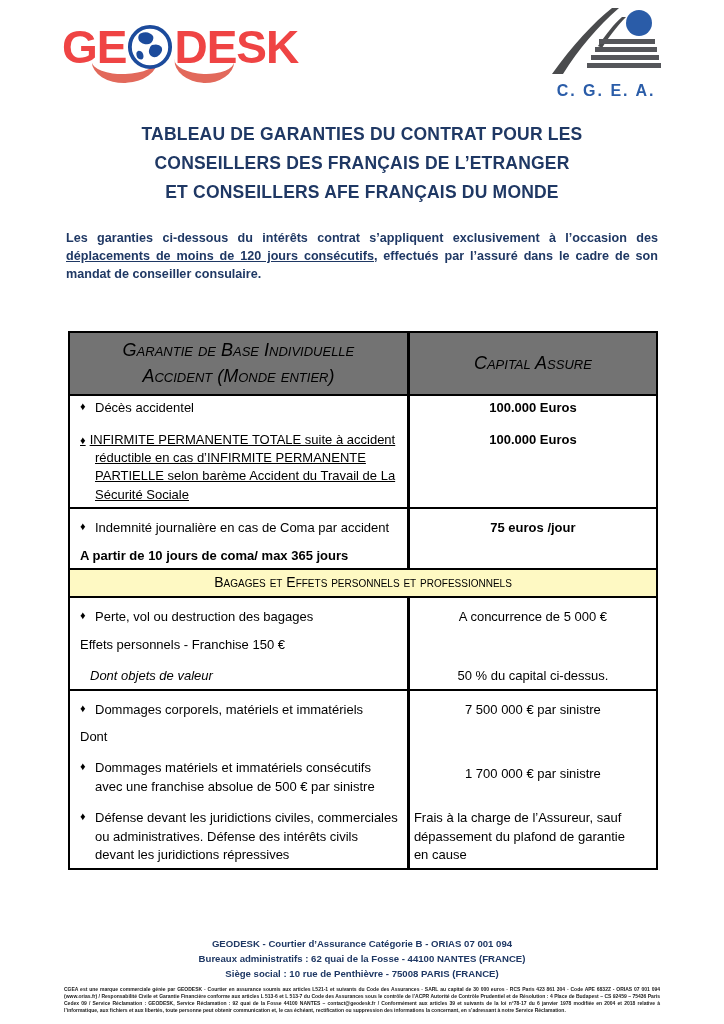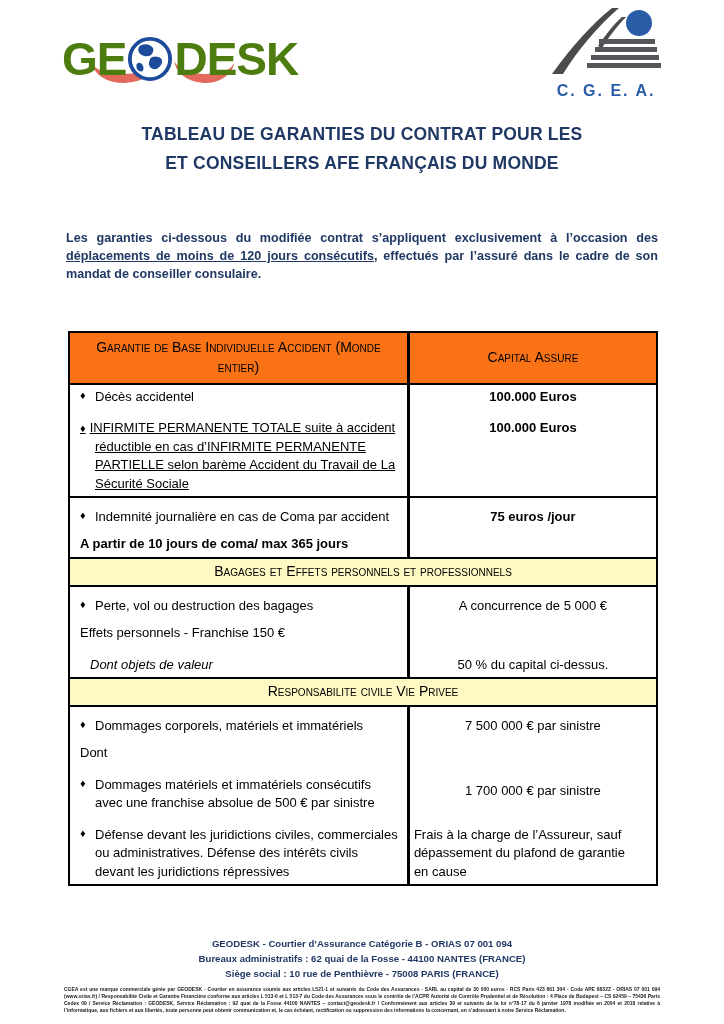--- a/index.html
+++ b/index.html
@@ -2,22 +2,22 @@
 <html lang="fr"><head>
 <meta charset="utf-8">
 <style>
   html,body{margin:0;padding:0;}
   body{
     width:724px;height:1024px;position:relative;background:#ffffff;
     font-family:"Liberation Sans", sans-serif;color:#000;overflow:hidden;
   }
   
   .geodesk-logo{
-    position:absolute;left:62px;top:24px;height:70px;display:flex;align-items:center;
-    font-weight:bold;font-size:46px;letter-spacing:-1px;color:#4d7c0f;
+    position:absolute;left:62px;top:24px;height:70px;display:flex;
+    font-weight:bold;font-size:46px;letter-spacing:-1px;color:#ef4444;
   }
   .geodesk-logo .lg-txt{position:relative;z-index:2;line-height:1;}
   .geodesk-globe{width:46px;height:46px;margin:0 1px;position:relative;z-index:2;flex:0 0 auto;}
   .red-swoosh{position:absolute;height:16px;border-bottom:9px solid #E2695B;
     border-radius:0 0 55% 55%/0 0 100% 100%;z-index:1;}
   .red-swoosh.s1{left:30px;top:34px;width:66px;transform:rotate(-2deg);}
   .red-swoosh.s2{left:112px;top:34px;width:60px;transform:rotate(2deg);}
   .cgea-logo{position:absolute;left:538px;top:8px;width:136px;text-align:center;}
   .cgea-mark{width:120px;height:66px;margin:0 auto;display:block;}
   .cgea-label{font-weight:bold;font-size:16px;letter-spacing:2px;color:#2A5CA8;margin-top:8px;}
@@ -35,21 +35,21 @@
   
   .gtable{
     position:absolute;left:68px;top:331px;width:590px;
     border:2px solid #000;font-size:13px;line-height:1.42;box-sizing:border-box;
   }
   .trow{display:flex;align-items:stretch;}
   .trow.hr{border-bottom:2px solid #000;}
   .cell-l{width:58%;box-sizing:border-box;border-right:3px solid #000;padding:3px 8px 3px 10px;}
   .cell-r{width:42%;box-sizing:border-box;padding:3px 20px;text-align:center;}
   .trow.vcenter .cell-r{display:flex;align-items:center;justify-content:center;}
-  .thead{background:#f97316;font-variant:small-caps;font-size:14px;text-align:center;}
+  .thead{background:#737373;font-variant:small-caps;font-size:18px;text-align:center;font-style:italic;}
   .thead .cell-l,.thead .cell-r{display:flex;align-items:center;justify-content:center;padding:5px 18px;}
   .band{background:#fef9c3;font-variant:small-caps;font-size:14px;text-align:center;
     padding:3px 6px;border-bottom:2px solid #000;}
   .bullet-line{position:relative;padding-left:15px;}
   .bullet-line .blt{position:absolute;left:0;top:0;font-size:11px;}
   .bullet-line.no-hang{text-indent:-15px;padding-left:15px;text-decoration:underline;}
   .bullet-line.no-hang .blt{position:static;margin-right:4px;}
   .bold{font-weight:bold;}
   .italic{font-style:italic;padding-left:10px;}
   .cell-r.left-txt{text-align:left;padding-left:4px;}
@@ -89,24 +89,25 @@
     <rect x="53" y="31" width="56" height="5" fill="#55565A"></rect>
     <rect x="49" y="39" width="62" height="5" fill="#55565A"></rect>
     <rect x="45" y="47" width="68" height="5" fill="#55565A"></rect>
     <rect x="41" y="55" width="74" height="5" fill="#55565A"></rect>
   </svg>
   <div class="cgea-label">C. G. E. A.</div>
 </div>
 
 <div class="doc-title">
   <div>TABLEAU DE GARANTIES DU CONTRAT POUR LES</div>
+  <div>CONSEILLERS DES FRANÇAIS DE L’ETRANGER</div>
   <div>ET CONSEILLERS AFE FRANÇAIS DU MONDE</div>
 </div>
 
-<p class="intro"><span>Les garanties ci-dessous du modifiée contrat s’appliquent exclusivement à l’occasion des </span><span class="u">déplacements de moins de 120 jours consécutifs,</span><span> effectués par l’assuré dans le cadre de son mandat de conseiller consulaire.</span></p>
+<p class="intro"><span>Les garanties ci-dessous du intérêts contrat s’appliquent exclusivement à l’occasion des </span><span class="u">déplacements de moins de 120 jours consécutifs,</span><span> effectués par l’assuré dans le cadre de son mandat de conseiller consulaire.</span></p>
 
 <div class="gtable">
 
   <div class="trow thead hr">
     <div class="cell-l">Garantie de Base Individuelle Accident (Monde entier)</div>
     <div class="cell-r">Capital Assure</div>
   </div>
 
   <div class="trow">
     <div class="cell-l">
@@ -140,21 +141,20 @@
     <div class="cell-r sp-above">A concurrence de 5 000 €</div>
   </div>
 
   <div class="trow hr">
     <div class="cell-l">
       <div class="italic sp-above">Dont objets de valeur</div>
     </div>
     <div class="cell-r sp-above">50 % du capital ci-dessus.</div>
   </div>
 
-  <div class="band">Responsabilite civile Vie Privee</div>
 
   <div class="trow">
     <div class="cell-l">
       <div class="bullet-line sp-above"><span class="blt">♦</span><span>Dommages corporels, matériels et immatériels</span></div>
       <div class="sp-above-lg">Dont</div>
     </div>
     <div class="cell-r sp-above">7 500 000 € par sinistre</div>
   </div>
 
   <div class="trow vcenter">

